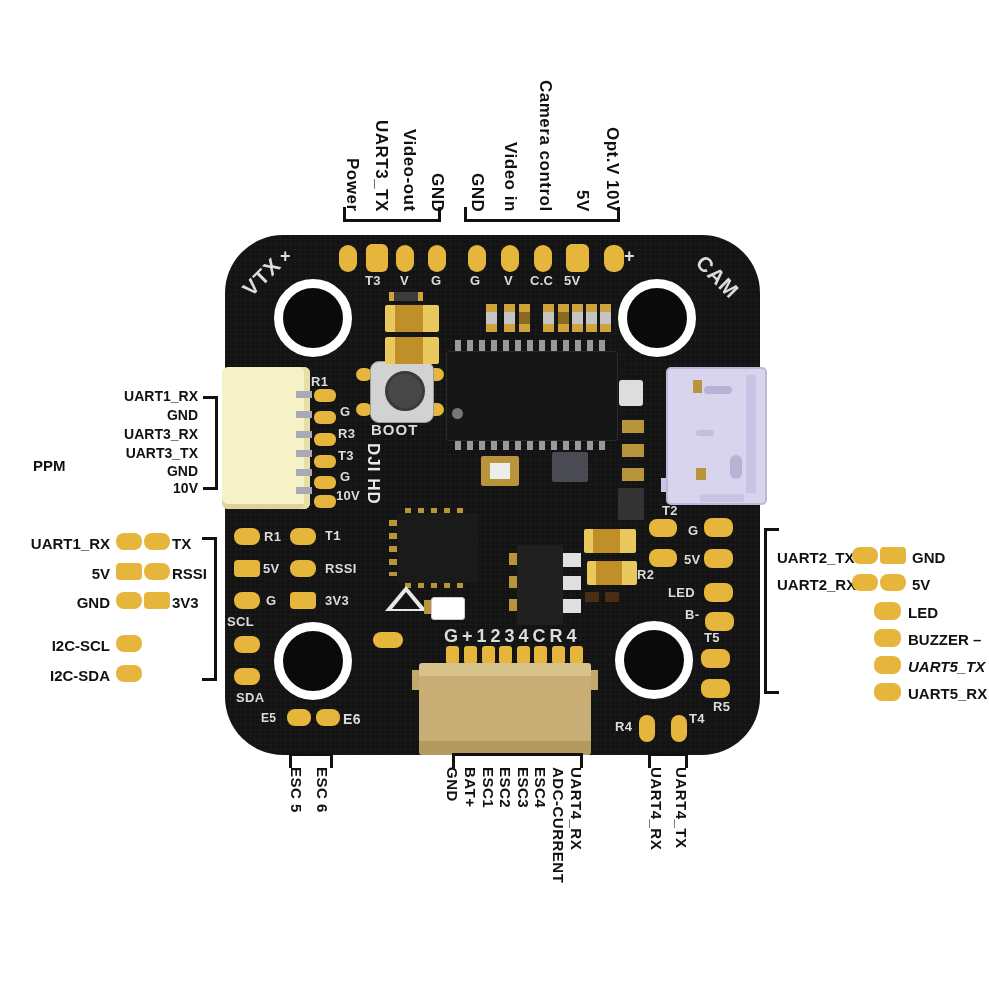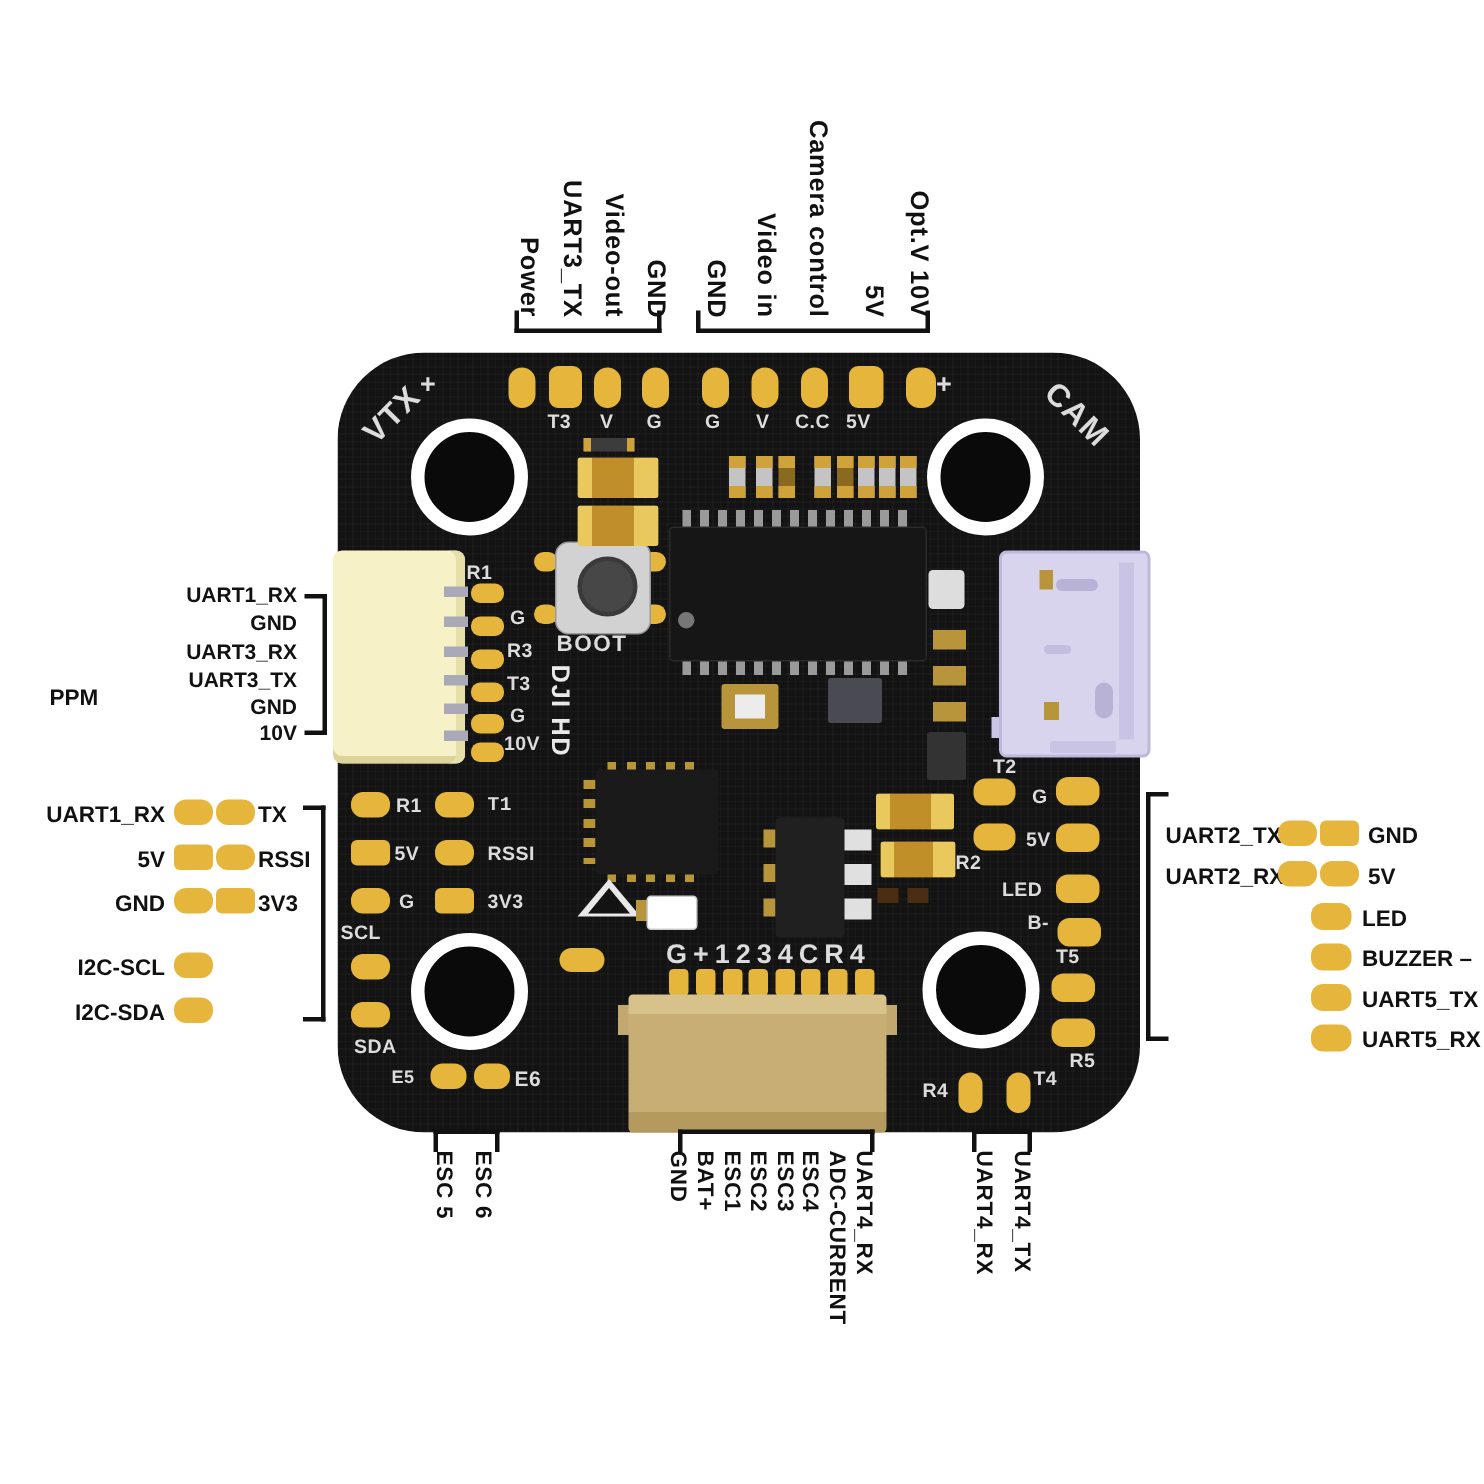--- a/index.html
+++ b/index.html
@@ -289,21 +289,21 @@
   <div class="lbl" style="left:912px;top:549px;">GND</div>
   <div class="lbl" style="left:777px;top:576px;">UART2_RX</div>
   <div class="pad" style="left:852px;top:574px;"></div>
   <div class="pad" style="left:880px;top:574px;"></div>
   <div class="lbl" style="left:912px;top:576px;">5V</div>
   <div class="pad" style="left:874px;top:602px;width:27px;height:18px;"></div>
   <div class="lbl" style="left:908px;top:604px;">LED</div>
   <div class="pad" style="left:874px;top:629px;width:27px;height:18px;"></div>
   <div class="lbl" style="left:908px;top:631px;">BUZZER –</div>
   <div class="pad" style="left:874px;top:656px;width:27px;height:18px;"></div>
-  <div class="lbl" style="left:908px;top:658px;">UART5_TX</div>
+  <div class="lbl" style="left:908px;top:658px;font-style:italic;">UART5_TX</div>
   <div class="pad" style="left:874px;top:683px;width:27px;height:18px;"></div>
   <div class="lbl" style="left:908px;top:685px;">UART5_RX</div>
 
   <div class="brk-bot" style="left:289px;top:753px;width:38px;height:12px;"></div>
   <div class="vcolb" style="left:287px;">
       <span>ESC 5</span>
     </div>
   <div class="vcolb" style="left:313px;">
       <span>ESC 6</span>
     </div>

